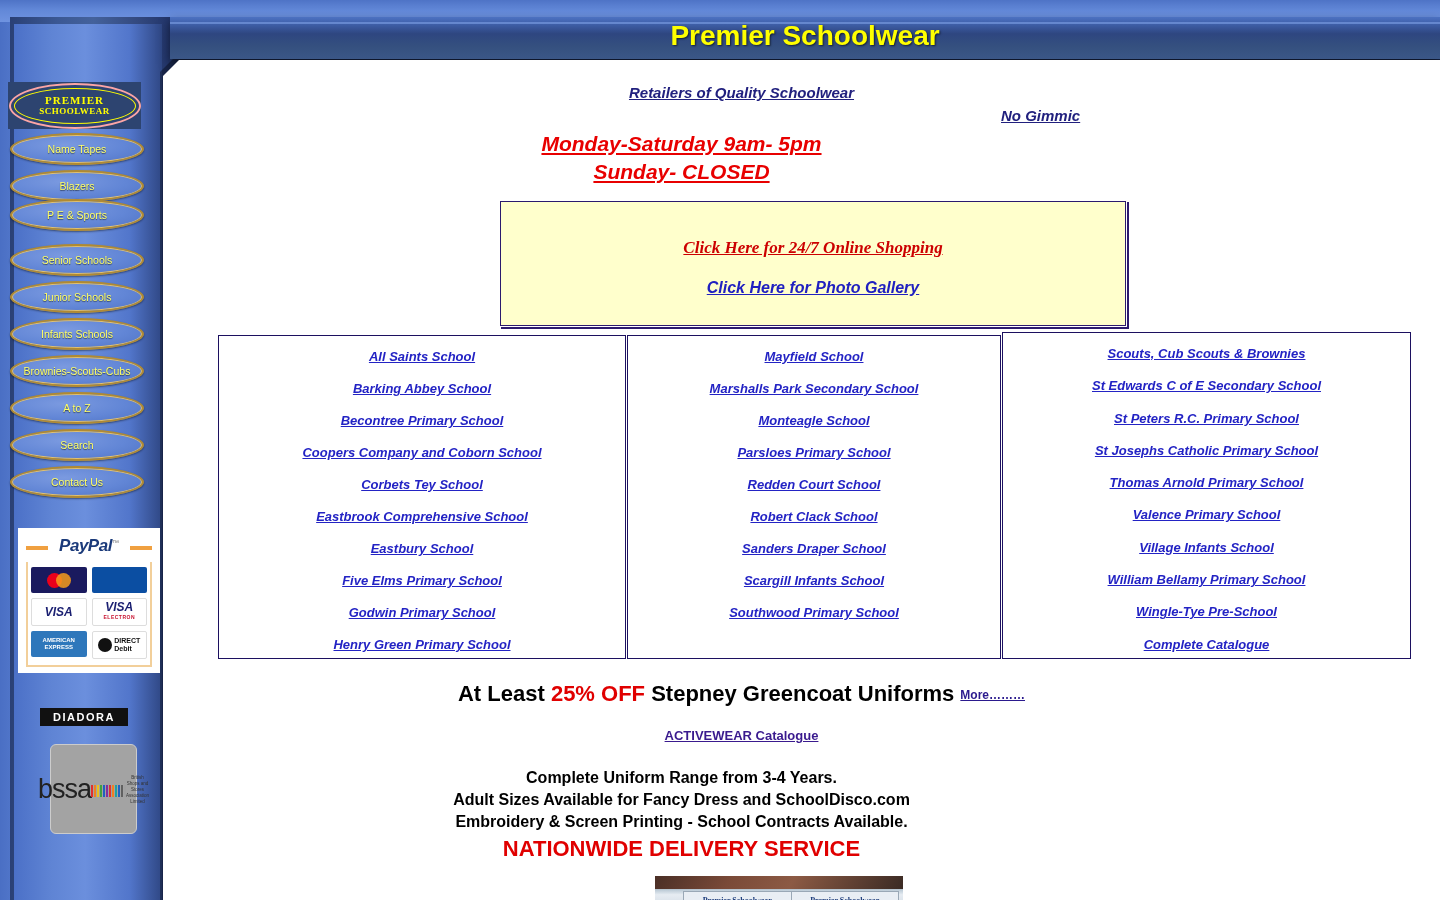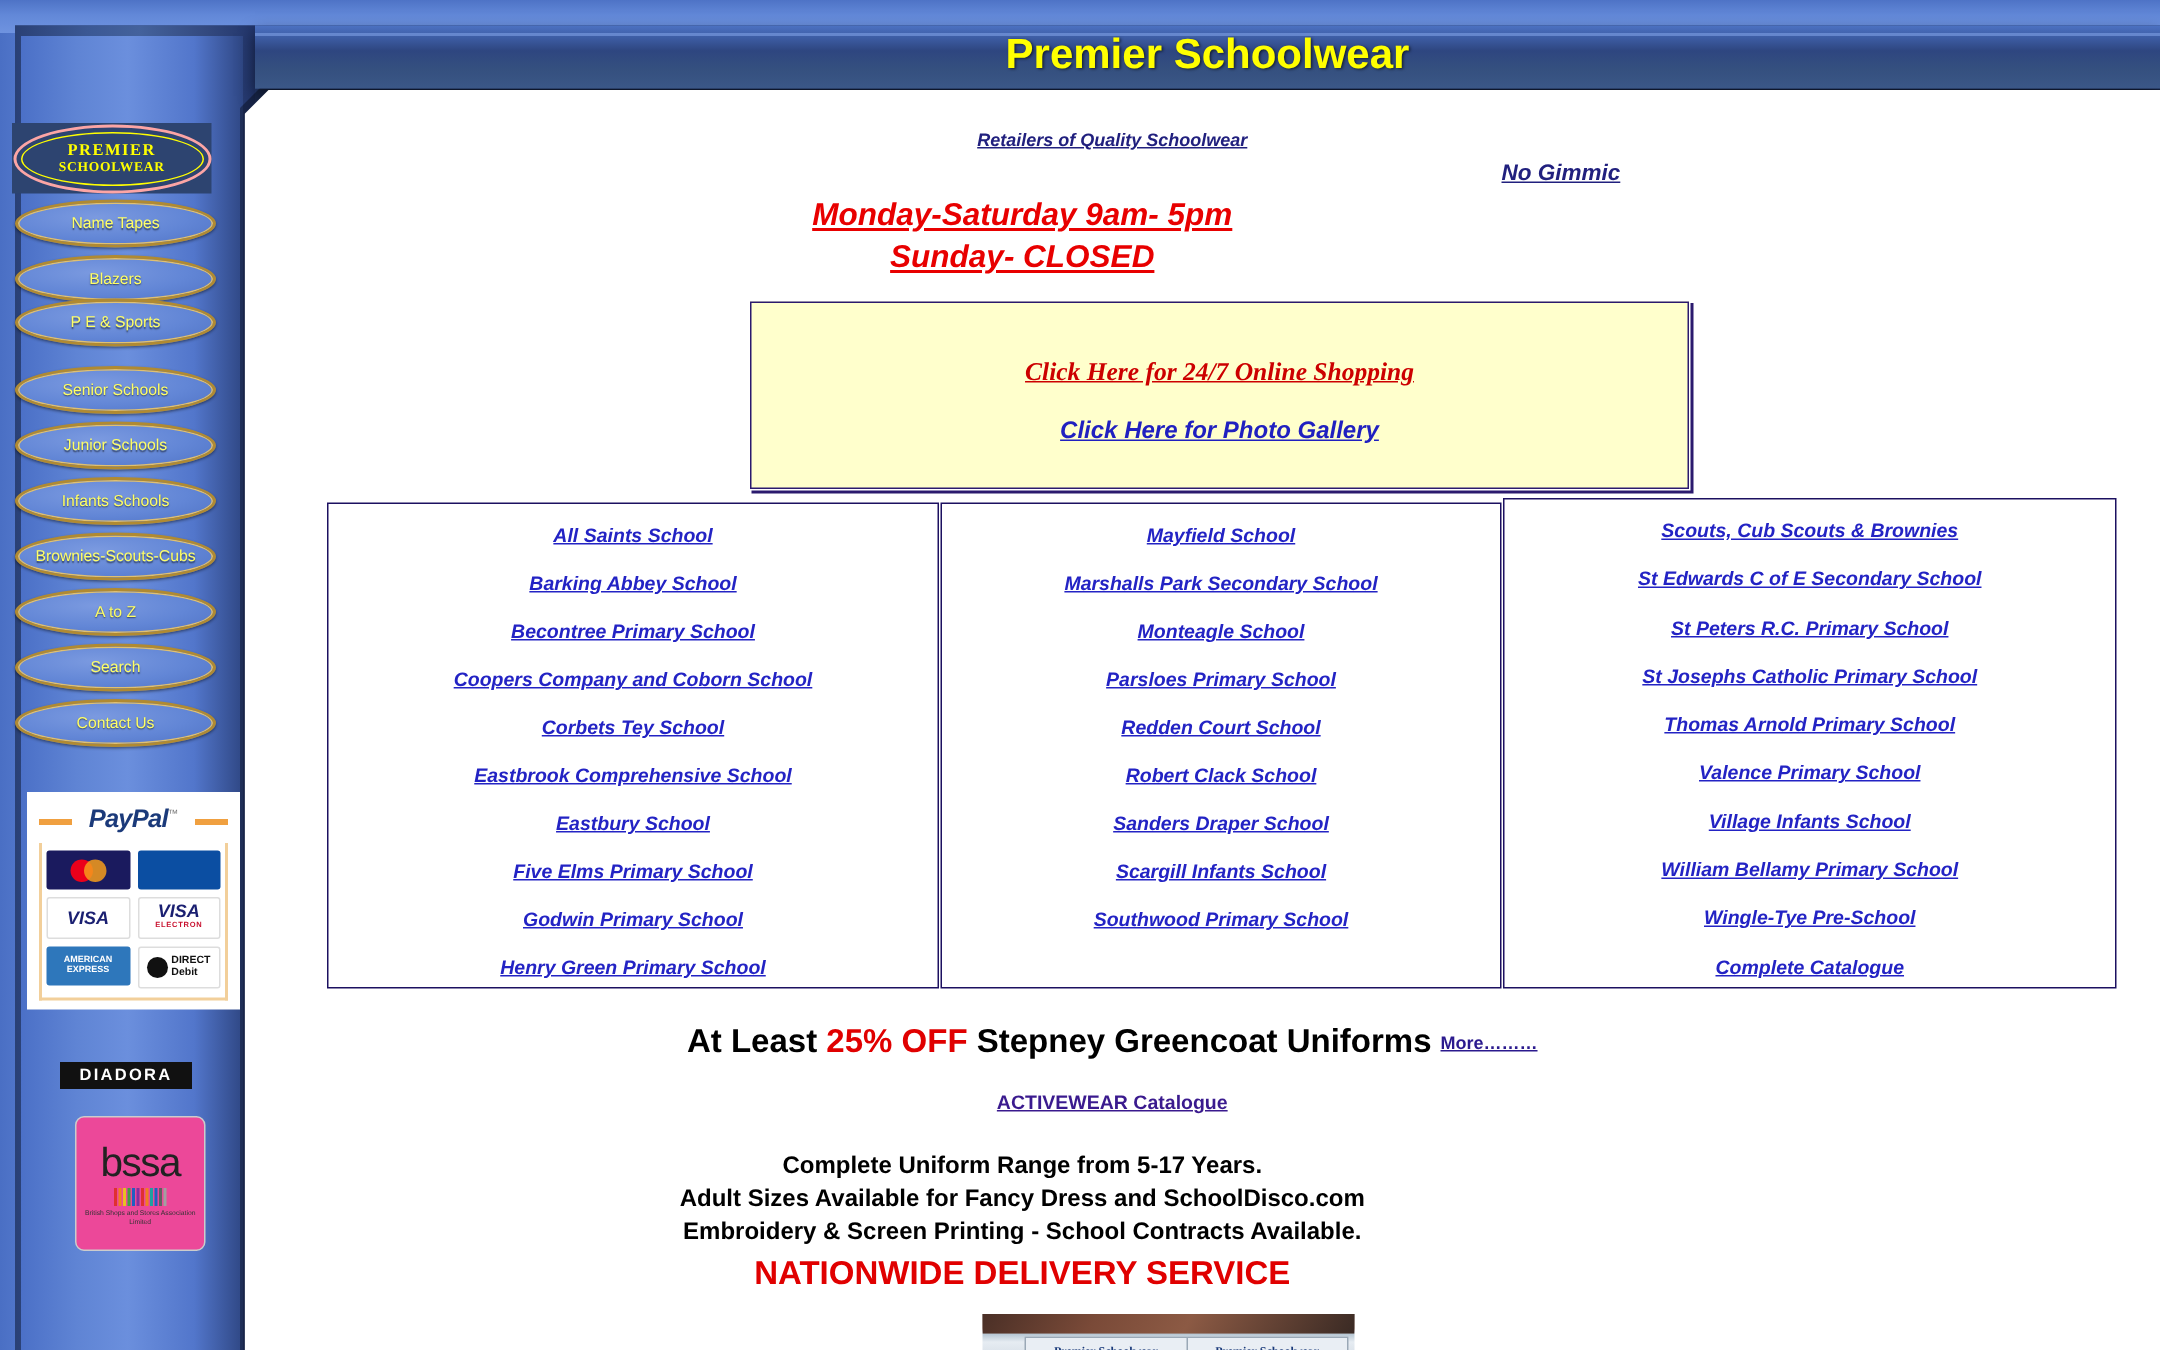--- a/index.html
+++ b/index.html
@@ -145,34 +145,34 @@
   .c-dd .ddt{font-size:7px;line-height:8px;text-align:left;}
 
   #diadora{
     position:absolute;left:40px;top:708px;width:88px;height:18px;
     background:#111;color:#fff;display:flex;align-items:center;justify-content:center;
     font-size:11px;font-weight:bold;letter-spacing:1.5px;
     font-family:"Liberation Sans",sans-serif;
   }
   #bssa{
     position:absolute;left:50px;top:744px;width:85px;height:88px;
-    background:#ec4899;border-radius:6px;border:1px solid #ccc;
-    display:flex;flex-direction:column;align-items:center;justify-content:center;
+    background:#a3a3a3;border-radius:6px;border:1px solid #ccc;
+    display:flex;flex-direction:row;align-items:center;justify-content:center;
   }
   #bssa .word{font-size:27px;color:#222;font-family:"Liberation Sans",sans-serif;
     line-height:28px;letter-spacing:-1px;}
   #bssa .bars{display:flex;gap:1px;margin-top:3px;}
   #bssa .bars i{display:block;width:2px;height:12px;}
   #bssa .sub{font-size:4.5px;color:#333;text-align:center;line-height:6px;margin-top:2px;}
 
   #tagline{
     position:absolute;left:0;width:1277px;top:24px;text-align:center;
   }
   #tagline .t{
-    font-size:12px;font-weight:bold;font-style:italic;color:#21207e;
+    font-size:15px;font-weight:bold;font-style:italic;color:#21207e;
     text-decoration:underline;font-family:"Liberation Sans",sans-serif;
     margin-left:-120px;
   }
   #nogimmic{
     position:absolute;left:838px;top:47px;
     font-size:15px;font-weight:bold;font-style:italic;color:#21207e;
     text-decoration:underline;font-family:"Liberation Sans",sans-serif;
   }
   #hours{
     position:absolute;left:0;width:1277px;top:70px;text-align:center;
@@ -442,21 +442,21 @@
     <div class="line1">
       <span>At Least </span><span class="off">25% OFF</span><span> Stepney Greencoat Uniforms</span><a href="#" class="more">More………</a>
     </div>
   </div>
 
   <div id="active">
     <a href="#">ACTIVEWEAR Catalogue</a>
   </div>
 
   <div id="blurb">
-    <div>Complete Uniform Range from 5-17 Years.</div>
+    <div>Complete Uniform Range from 3-4 Years.</div>
     <div>Adult Sizes Available for Fancy Dress and SchoolDisco.com</div>
     <div>Embroidery &amp; Screen Printing - School Contracts Available.</div>
     <div class="nationwide">NATIONWIDE DELIVERY SERVICE</div>
   </div>
 
   <div id="shopphoto">
     <div class="roof"></div>
     <div class="sign">
       <div class="half">Premier Schoolwear</div>
       <div class="half">Premier Schoolwear</div>

